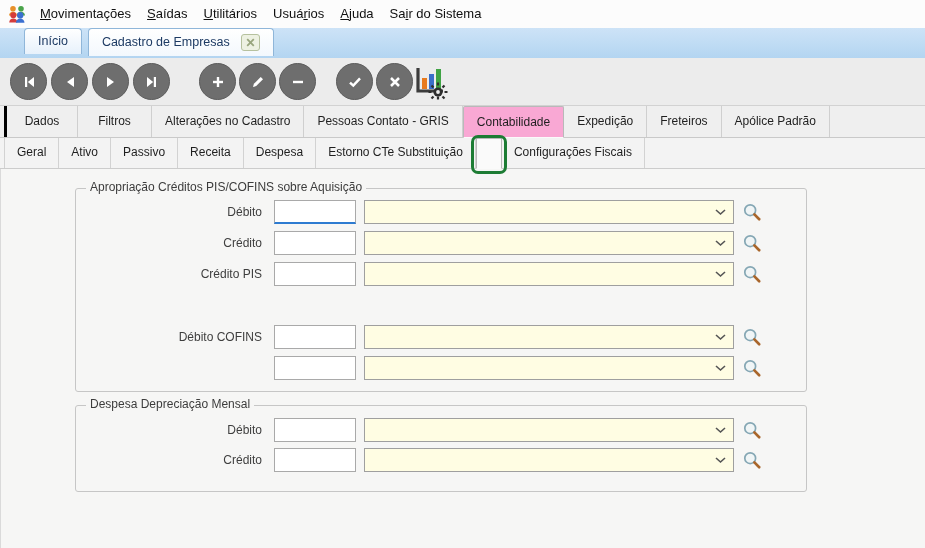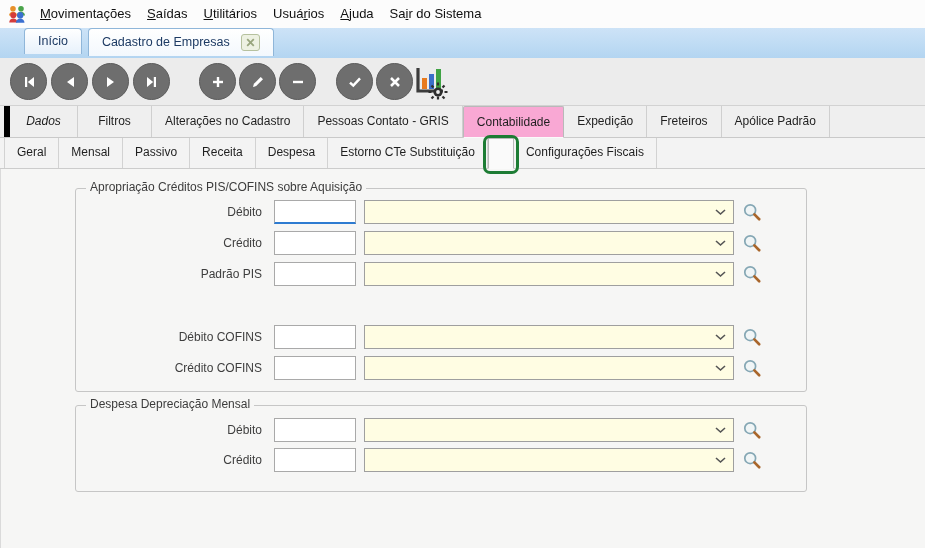--- a/index.html
+++ b/index.html
@@ -26,21 +26,21 @@
   .toolbar{position:absolute;top:58px;left:0;right:0;height:48px;background:#ececec;
     border-bottom:1px solid #d2d2d2;box-sizing:border-box;}
   .tbtn{position:absolute;top:5px;width:37px;height:37px;border-radius:50%;background:#6e6e6e;
     border:1px solid #5c5c5c;display:flex;align-items:center;justify-content:center;cursor:pointer;box-sizing:border-box;padding:0;}
   .chart-btn{position:absolute;left:412px;top:7px;width:36px;height:36px;background:transparent;border:none;cursor:pointer;padding:0;}
   
   .tabrow1{position:absolute;top:106px;left:0;right:0;height:32px;background:#efefef;
     border-bottom:1px solid #c9c9c9;display:flex;padding-left:4px;box-sizing:border-box;}
   .ptab{min-width:74px;padding:0 13px;text-align:center;line-height:30px;font-size:12px;color:#1f1f1f;
     border-right:1px solid #cfcfcf;box-sizing:border-box;cursor:pointer;white-space:nowrap;}
-  .ptab:first-child{border-left:6px solid #000000;font-style:italic;}
+  .ptab:first-child{border-left:3px solid #000000;}
   .ptab.selected{background:#f9a8d4;border:1px solid #b9b9b9;border-bottom:1px solid #fbfbfb;
     margin-bottom:-1px;border-radius:2px 2px 0 0;z-index:2;}
   
   .tabrow2{position:absolute;top:138px;left:0;right:0;height:31px;background:#f3f3f3;
     border-bottom:1px solid #cccccc;display:flex;padding-left:4px;box-sizing:border-box;}
   .stab{padding:0 12px;line-height:29px;font-size:12px;color:#1f1f1f;border-right:1px solid #d2d2d2;
     position:relative;cursor:pointer;white-space:nowrap;box-sizing:border-box;text-align:right;}
   .stab:first-child{border-left:1px solid #d2d2d2;}
   .stab.selected{background:#fafafa;border:1px solid #b9b9b9;border-bottom:1px solid #fafafa;
     margin-bottom:-1px;z-index:2;}
@@ -173,21 +173,21 @@
   <div class="ptab">Alterações no Cadastro</div>
   <div class="ptab">Pessoas Contato - GRIS</div>
   <div class="ptab selected">Contabilidade</div>
   <div class="ptab">Expedição</div>
   <div class="ptab">Freteiros</div>
   <div class="ptab">Apólice Padrão</div>
 </div>
 
 <div class="tabrow2">
   <div class="stab">Geral</div>
-  <div class="stab">Mensal</div>
+  <div class="stab">Ativo</div>
   <div class="stab">Passivo</div>
   <div class="stab">Receita</div>
   <div class="stab">Despesa</div>
   <div class="stab">Estorno CTe Substituição</div>
   <div class="stab selected">
     <span class="hl-box"></span>
   </div>
   <div class="stab">Configurações Fiscais</div>
 </div>
 
@@ -228,21 +228,21 @@
       </div>
       <span class="lookup">
           <svg width="20" height="20" viewBox="0 0 20 20">
             <circle cx="8.2" cy="8.2" r="5.4" fill="#f0f5f6" stroke="#85a7b4" stroke-width="1.7"></circle>
             <path d="M12.4 12.4l4.8 4.8" stroke="#a9662b" stroke-width="2.7" stroke-linecap="round"></path>
           </svg>
         </span>
     </div>
 
     <div class="frow" style="top:73px">
-      <span class="flabel">Padrão PIS</span>
+      <span class="flabel">Crédito PIS</span>
       <input class="code-input" value="" style="">
       <div class="combo">
         <span class="combo-val"></span>
         <span class="chev">
             <svg width="11" height="7" viewBox="0 0 11 7">
               <path d="M1 1l4.5 4L10 1" stroke="#555" stroke-width="1.6" fill="none"></path>
             </svg>
           </span>
       </div>
       <span class="lookup">
@@ -267,21 +267,20 @@
       </div>
       <span class="lookup">
           <svg width="20" height="20" viewBox="0 0 20 20">
             <circle cx="8.2" cy="8.2" r="5.4" fill="#f0f5f6" stroke="#85a7b4" stroke-width="1.7"></circle>
             <path d="M12.4 12.4l4.8 4.8" stroke="#a9662b" stroke-width="2.7" stroke-linecap="round"></path>
           </svg>
         </span>
     </div>
 
     <div class="frow" style="top:167px">
-      <span class="flabel">Crédito COFINS</span>
       <input class="code-input" value="" style="">
       <div class="combo">
         <span class="combo-val"></span>
         <span class="chev">
             <svg width="11" height="7" viewBox="0 0 11 7">
               <path d="M1 1l4.5 4L10 1" stroke="#555" stroke-width="1.6" fill="none"></path>
             </svg>
           </span>
       </div>
       <span class="lookup">

